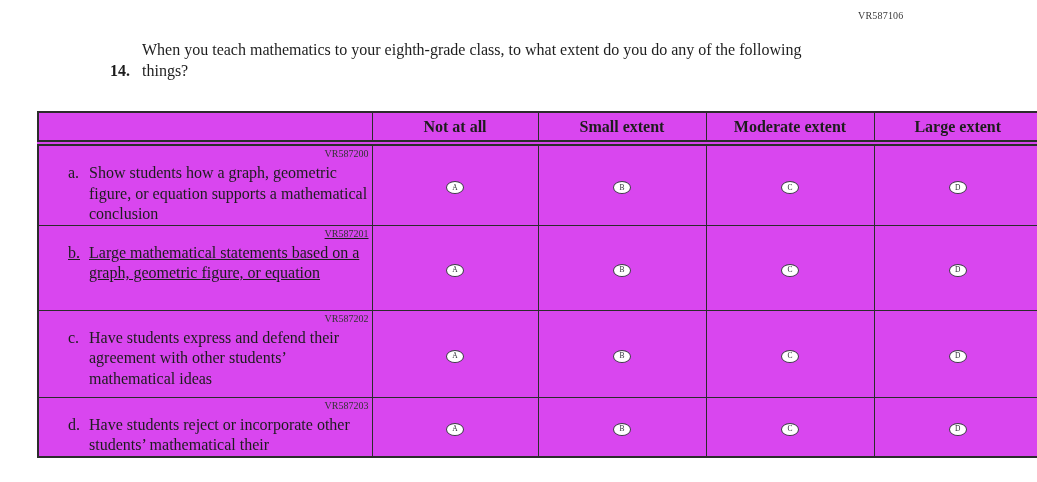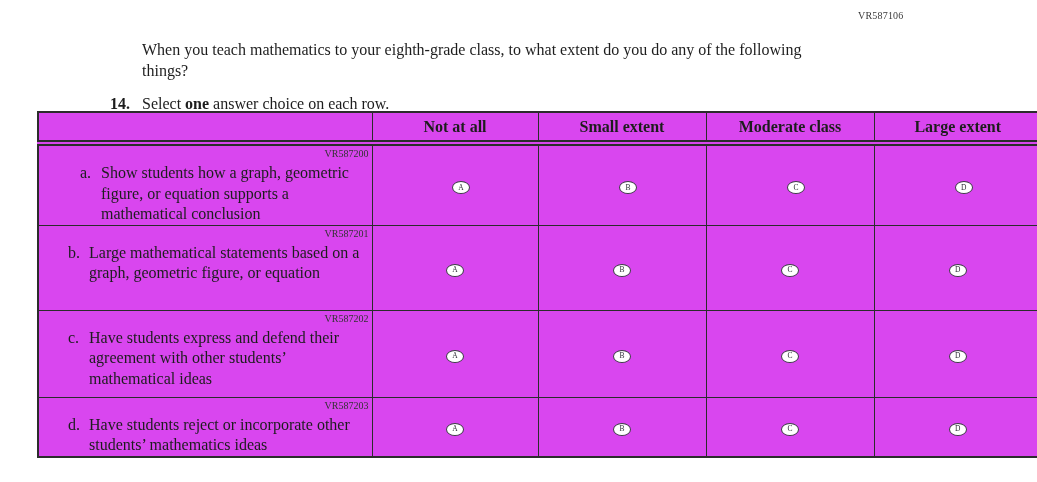--- a/index.html
+++ b/index.html
@@ -62,22 +62,22 @@
   table.grid { border-width: 2.5px; }
   table.grid thead th {
     height: 27px;
     font-size: 16px;
     font-weight: bold;
     text-align: center;
     vertical-align: middle;
     border-bottom: 6px double #2c2c2c;
     padding: 0;
   }
-  tr.r0 td { height: 78px; padding-left: 12px; }
-  tr.r1 td { height: 84px; }
+  tr.r0 td { height: 78px; }
+  tr.r1 td { height: 84px; text-decoration: underline; }
   tr.r2 td { height: 86px; }
   tr.r3 td { height: 58px; }
   td.labelcell {
     vertical-align: top;
     padding: 0;
   }
   .vrcode {
     text-align: right;
     font-size: 10px;
     line-height: 12px;
@@ -120,38 +120,37 @@
 <body>
 
 <div class="page">
 
   <div class="form-code">VR587106</div>
 
   <div class="question">
     <span class="qnum">14.</span>
     <div class="qbody">
       <p class="qtext">When you teach mathematics to your eighth-grade class, to what extent do you do any of the following things?</p>
-      <p class="qinstr"><span>Select </span><strong>one</strong><span> answer choice on each row.</span></p>
     </div>
   </div>
 
   <table class="grid">
     <colgroup>
       <col style="width:334px">
       <col style="width:166px">
       <col style="width:168px">
       <col style="width:168px">
       <col style="width:168px">
     </colgroup>
     <thead>
       <tr>
         <th class="stub"></th>
         <th>Not at all</th>
         <th>Small extent</th>
-        <th>Moderate class</th>
+        <th>Moderate extent</th>
         <th>Large extent</th>
       </tr>
     </thead>
     <tbody>
 
       <tr class="r0">
         <td class="labelcell">
           <div class="vrcode">VR587200</div>
           <div class="itemrow">
             <span class="itemletter">a.</span>
@@ -238,21 +237,21 @@
               <span class="bletter">D</span>
             </span>
         </td>
       </tr>
 
       <tr class="r3">
         <td class="labelcell">
           <div class="vrcode">VR587203</div>
           <div class="itemrow">
             <span class="itemletter">d.</span>
-            <span class="itemtext">Have students reject or incorporate other students’ mathematics ideas</span>
+            <span class="itemtext">Have students reject or incorporate other students’ mathematical their</span>
           </div>
         </td>
         <td class="opt">
           <span class="bubble">
               <span class="bletter">A</span>
             </span>
         </td>
         <td class="opt">
           <span class="bubble">
               <span class="bletter">B</span>

